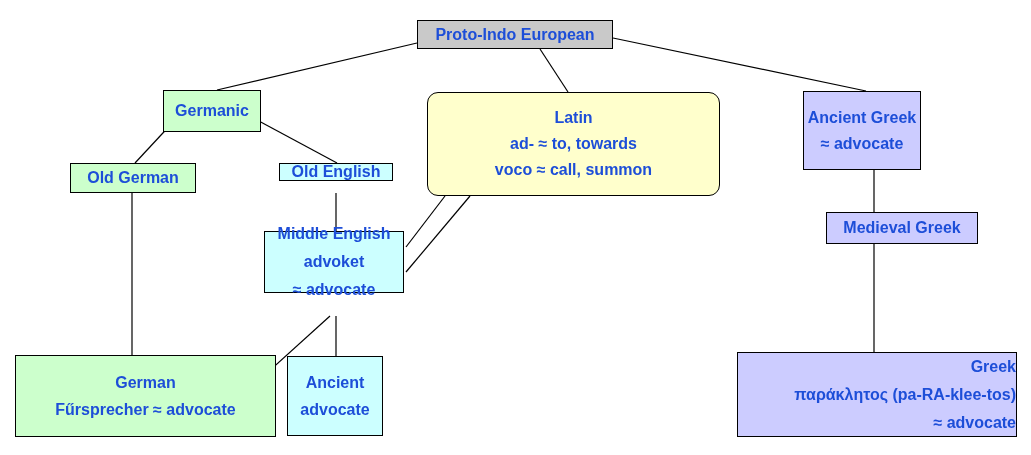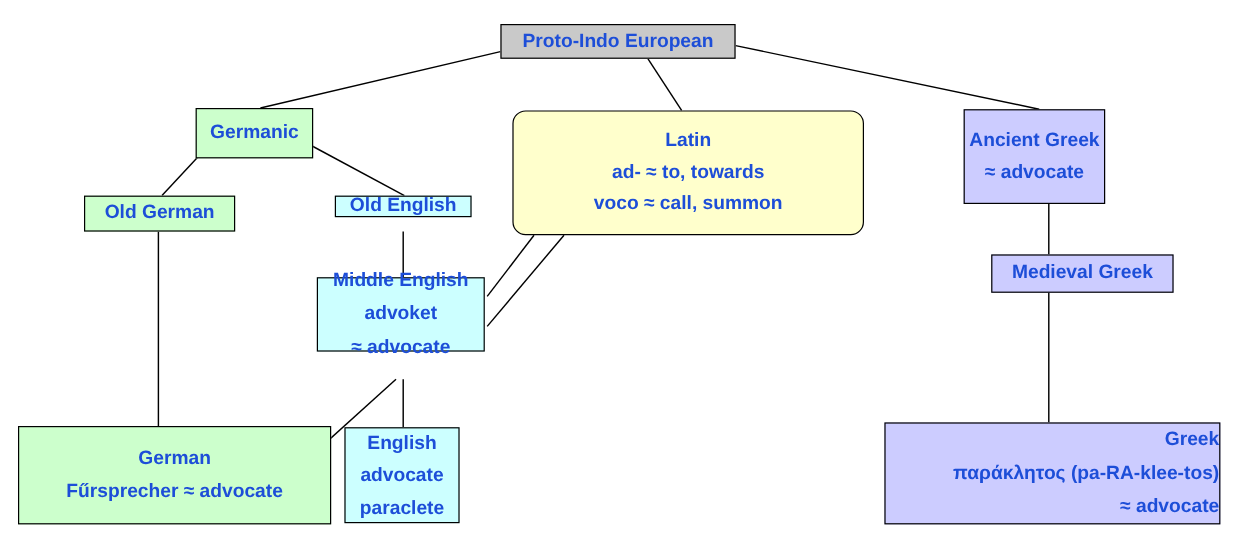--- a/index.html
+++ b/index.html
@@ -105,23 +105,22 @@
   <div class="node fill-lavender" style="left:798px; top:212px; width:152px; height:32px;margin-left:28px;">
     <span>Medieval Greek</span>
   </div>
 
   <div class="node fill-green" style="left:15px; top:355px; width:261px; height:82px; line-height:27px;">
     <span>German</span>
     <span>Fűrsprecher ≈ advocate</span>
   </div>
 
   <div class="node fill-cyan" style="left:287px; top:356px; width:96px; height:80px; line-height:27px;">
-    <span>English</span>
+    <span>Ancient</span>
     <span>advocate</span>
-    <span>paraclete</span>
   </div>
 
   <div class="node fill-lavender" style="left:737px; top:352px; width:280px; height:85px; line-height:28px;align-items:flex-end;">
     <span>Greek</span>
     <span>παράκλητος (pa-RA-klee-tos)</span>
     <span>≈ advocate</span>
   </div>
 
 </div>
 

